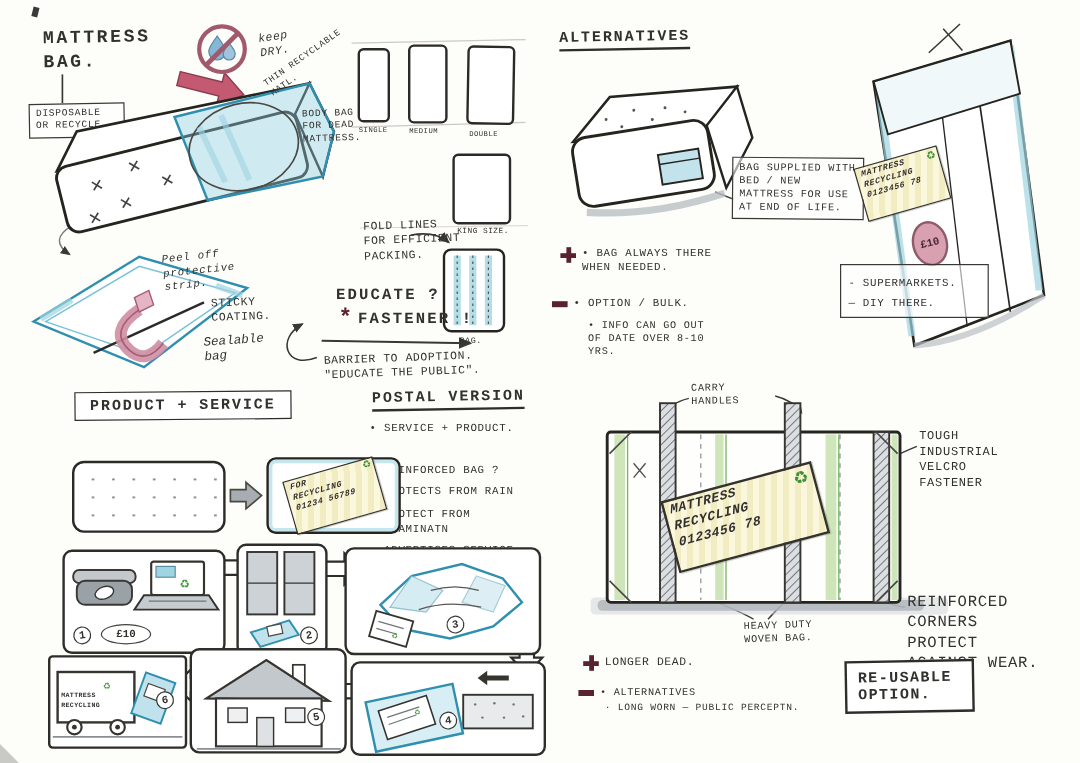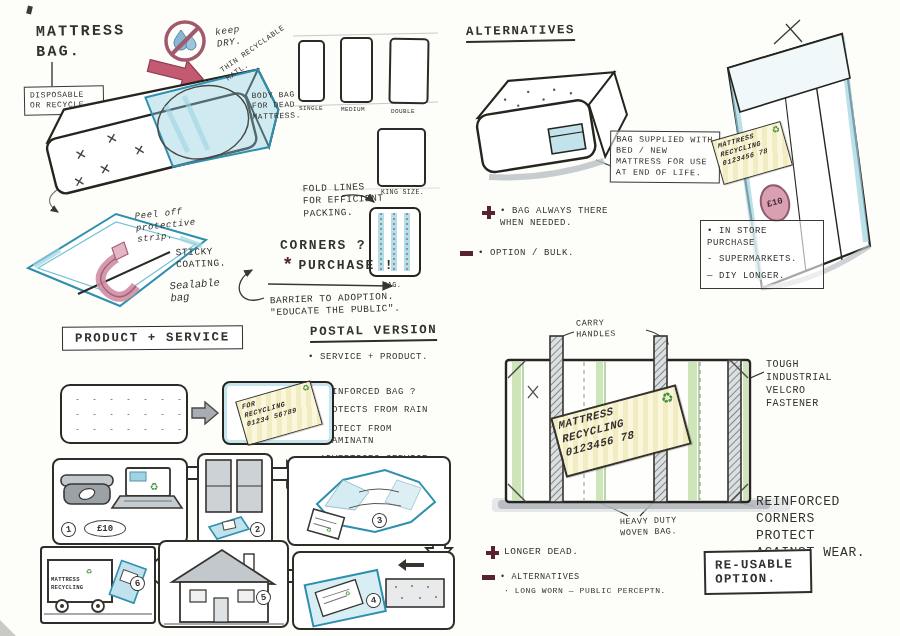--- a/index.html
+++ b/index.html
@@ -131,24 +131,24 @@
         <line x1="41" y1="9" x2="41" y2="67"></line>
     </g>
     <g stroke="#55534e" stroke-width="1" stroke-dasharray="2,3">
       <line x1="15" y1="9" x2="15" y2="67"></line>
         <line x1="28" y1="9" x2="28" y2="67"></line>
         <line x1="41" y1="9" x2="41" y2="67"></line>
     </g>
   </svg>
   <span class="abs hw-sm" style="left:383px;top:281px;font-size:7px">BAG.</span>
 
-  <div class="abs" style="left:280px;top:238px;font-size:13px;letter-spacing:1.8px;font-weight:bold">CORNERS ?</div>
+  <div class="abs" style="left:280px;top:238px;font-size:13px;letter-spacing:1.8px;font-weight:bold">EDUCATE ?</div>
   <div class="abs" style="left:282px;top:258px;display:flex;gap:5px;align-items:center">
     <span style="font-size:19px;font-weight:bold;color:#58222f;line-height:.8">*</span>
-    <span style="font-size:13px;letter-spacing:1.8px;font-weight:bold">PURCHASE !</span>
+    <span style="font-size:13px;letter-spacing:1.8px;font-weight:bold">FASTENER !</span>
   </div>
   <div class="abs hw-md" style="left:270px;top:292px;width:180px;transform:rotate(-2deg)">
     <div>BARRIER TO ADOPTION.</div>
     <div>"EDUCATE THE PUBLIC".</div>
   </div>
 
   <svg class="abs" style="left:20px;top:196px" width="205" height="132">
     <polygon points="8,72 96,18 186,44 100,110" fill="#fff" stroke="#2f8fae" stroke-width="2"></polygon>
     <polygon points="18,72 96,26 176,48 100,100" fill="none" stroke="#77c2d6" stroke-width="1.2"></polygon>
     <g stroke="#9fd4e2" stroke-width="5" opacity=".7">
@@ -180,28 +180,29 @@
           <circle cx="118" cy="50" r="1.2"></circle>
       </g>
       <rect x="90" y="82" width="34" height="25" fill="#c2e2ec" stroke="#26241f" stroke-width="1.6"></rect>
       <line x1="90" y1="90" x2="124" y2="90" stroke="#26241f" stroke-width="1.2"></line>
       <path d="M24,120 Q80,132 140,122" fill="none" stroke="#b9bfc3" stroke-width="6" opacity=".8"></path>
     </g>
   </svg>
 
   <div class="abs hw boxed" style="left:610px;top:131px;width:110px;font-size:8.5px;transform:rotate(.5deg)">BAG SUPPLIED WITH BED / NEW MATTRESS FOR USE AT END OF LIFE.</div>
 
-  <div class="procon" style="left:482px;top:206px">
+  <div class="procon" style="left:467px;top:206px">
     <span class="plusicon"></span>
     <div class="hw" style="width:116px">• BAG ALWAYS THERE WHEN NEEDED.</div>
   </div>
   <div class="procon" style="left:460px;top:248px">
     <span class="minusicon"></span>
     <div class="hw">• OPTION / BULK.</div>
   </div>
+  <div class="abs hw" style="left:490px;top:266px;width:100px;font-size:8.5px">• INFO CAN GO OUT OF DATE OVER 8-10 YRS.</div>
 
   <svg class="abs" style="left:692px;top:16px" width="192" height="292">
     <polygon points="36,52 150,18 178,230 70,272" fill="#fff" stroke="#26241f" stroke-width="2.2"></polygon>
     <g stroke="#9fd4e2" stroke-width="6" opacity=".7">
       <line x1="150" y1="22" x2="174" y2="226"></line>
       <line x1="40" y1="56" x2="68" y2="264"></line>
     </g>
     <line x1="118" y1="27" x2="150" y2="244" stroke="#26241f" stroke-width="1.4"></line>
     <line x1="88" y1="36" x2="114" y2="256" stroke="#26241f" stroke-width="1.1"></line>
     <polygon points="36,52 150,18 158,62 48,96" fill="#f0f8fa" stroke="#26241f" stroke-width="1.6"></polygon>
@@ -210,23 +211,22 @@
   <div class="abs tag" style="left:716px;top:130px;width:72px;height:46px;transform:rotate(-16deg)">
     <span class="tag-recycle" style="font-size:12px">♻</span>
     <div class="tag-line" style="font-size:7px">MATTRESS</div>
     <div class="tag-line" style="font-size:7px">RECYCLING</div>
     <div class="tag-line" style="font-size:7px">0123456 78</div>
   </div>
   <div class="abs sticker" style="left:760px;top:184px;width:30px;height:38px;transform:rotate(-14deg)">
     <span style="font-size:9px;font-weight:bold;color:#462736">£10</span>
   </div>
   <div class="abs hw boxed" style="left:700px;top:220px;width:124px;padding:5px 6px">
-    <div>• IN STORE PURCHASE</div>
     <div style="margin-top:5px">- SUPERMARKETS.</div>
-    <div style="margin-top:5px">— DIY LONGER.</div>
+    <div style="margin-top:5px">— DIY THERE.</div>
   </div>
 
   <div class="abs hw-lg" style="left:62px;top:326px;border:1.8px solid #2f2d2a;padding:4px 12px;transform:rotate(-.5deg);background:#fff">PRODUCT + SERVICE</div>
   <div class="abs hw-lg underlined" style="left:310px;top:324px;transform:rotate(-1deg)">POSTAL VERSION</div>
   <div class="abs" style="left:308px;top:352px;width:152px">
     <div class="hw" style="margin-bottom:23px">• SERVICE + PRODUCT.</div>
     <div class="hw" style="margin-bottom:7px">• REINFORCED BAG ?</div>
     <div class="hw" style="margin-bottom:7px">• PROTECTS FROM RAIN</div>
     <div class="hw" style="margin-bottom:7px">• PROTECT FROM CONTAMINATN</div>
     <div class="hw" style="margin-bottom:7px">• ADVERTISES SERVICE.</div>

